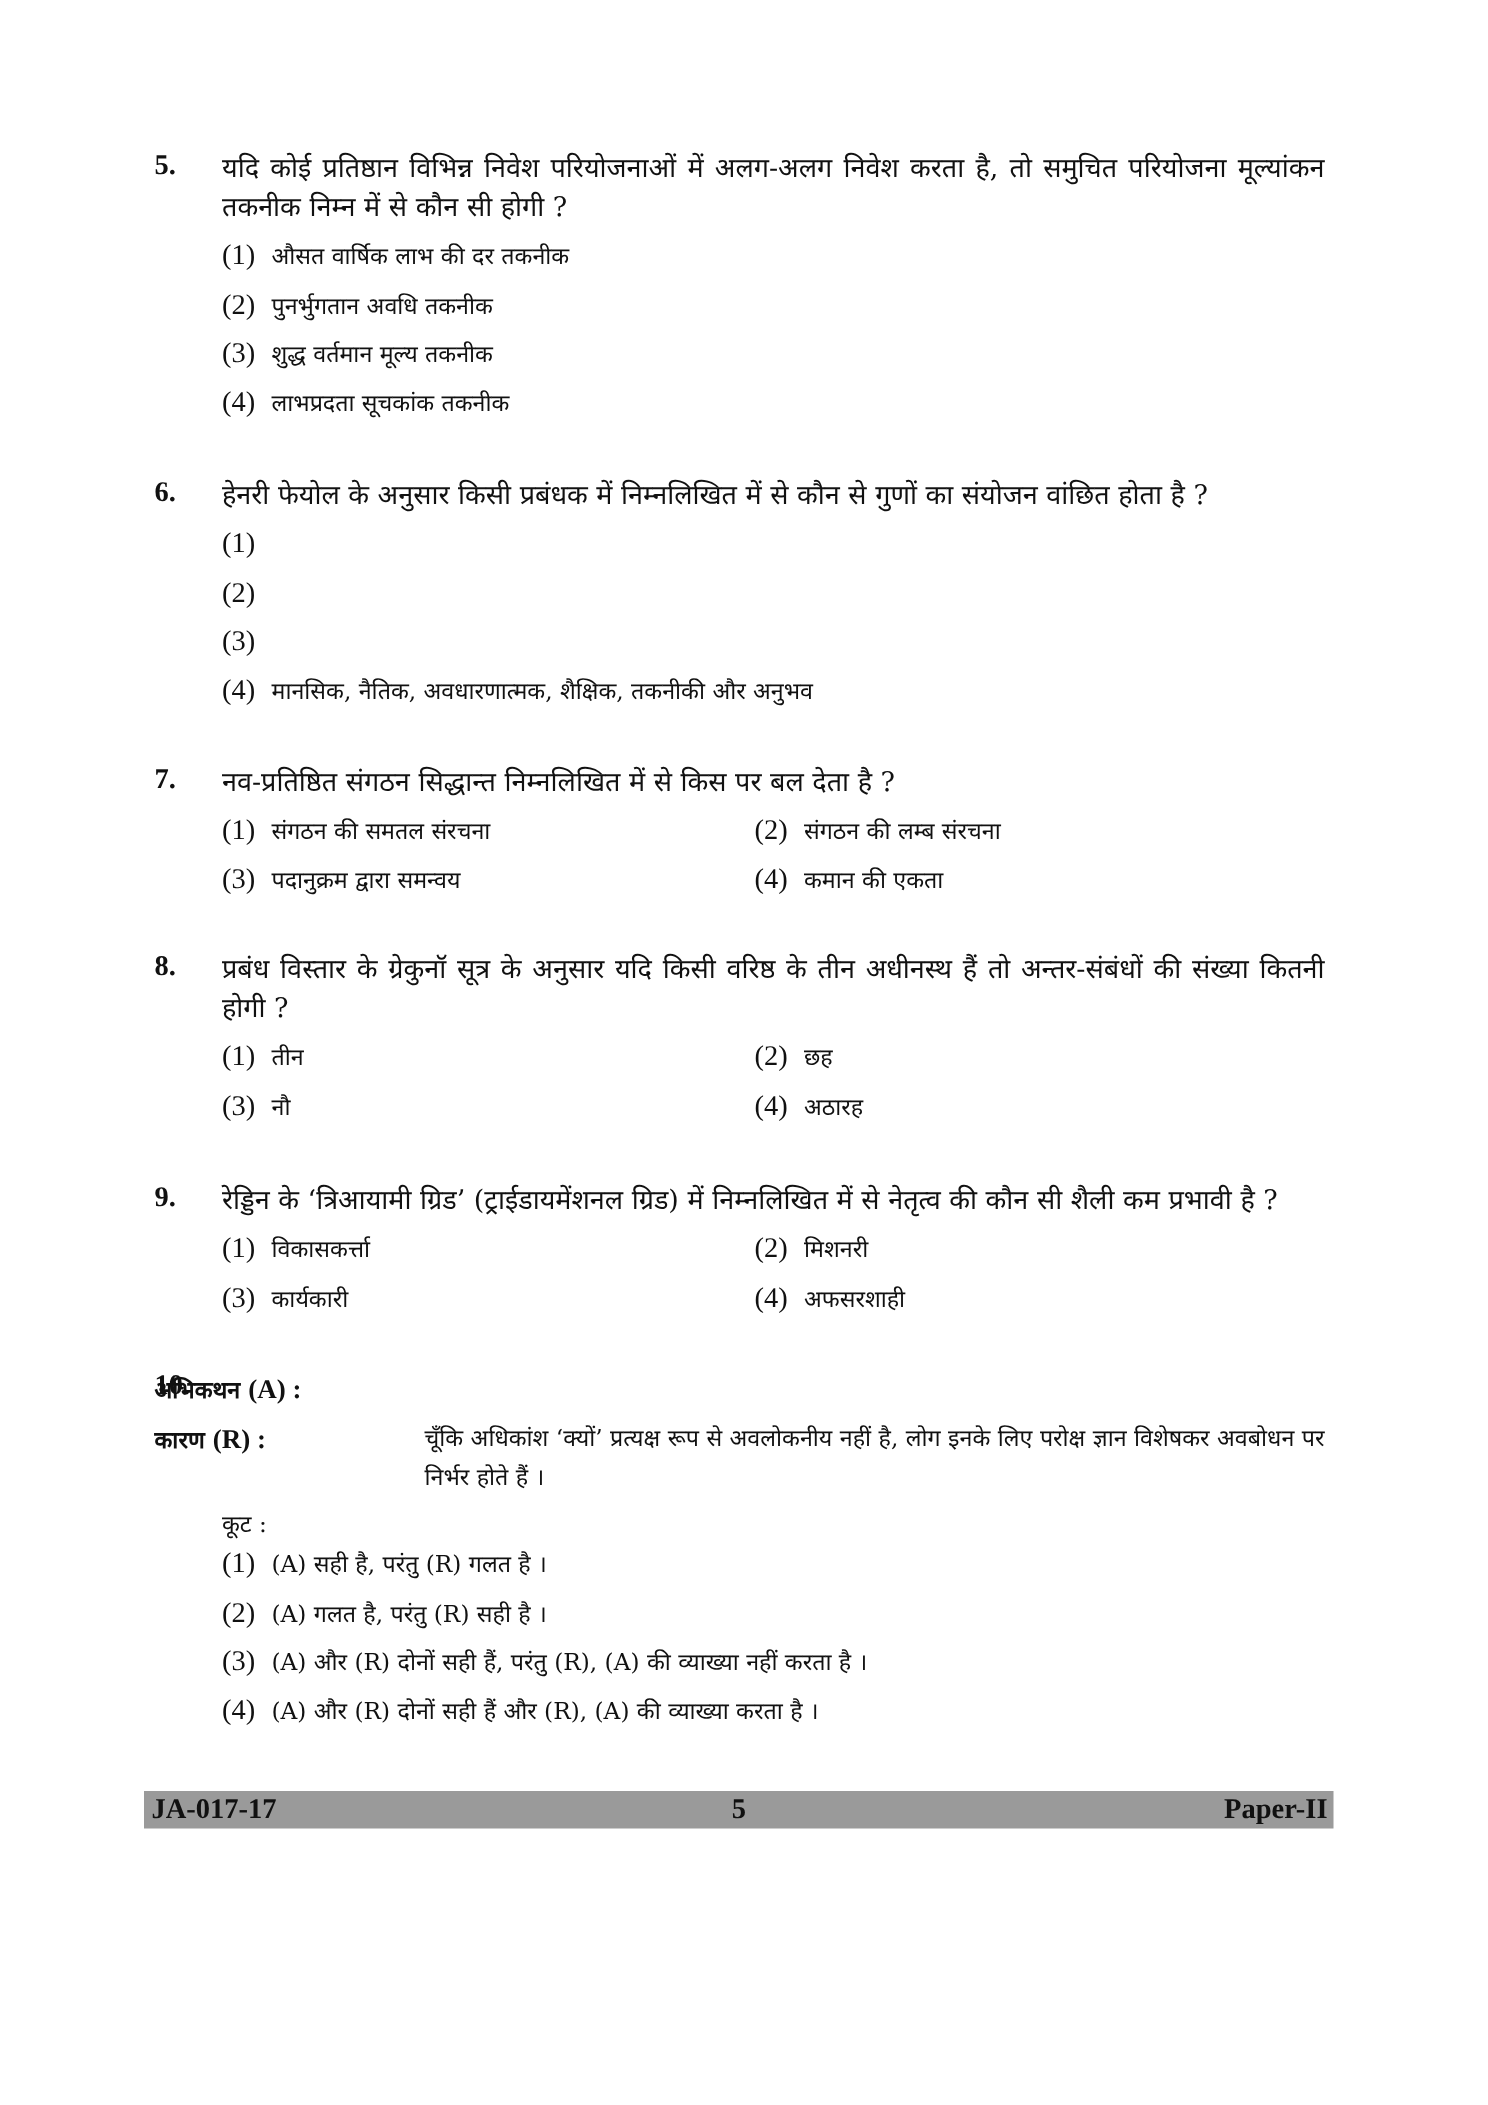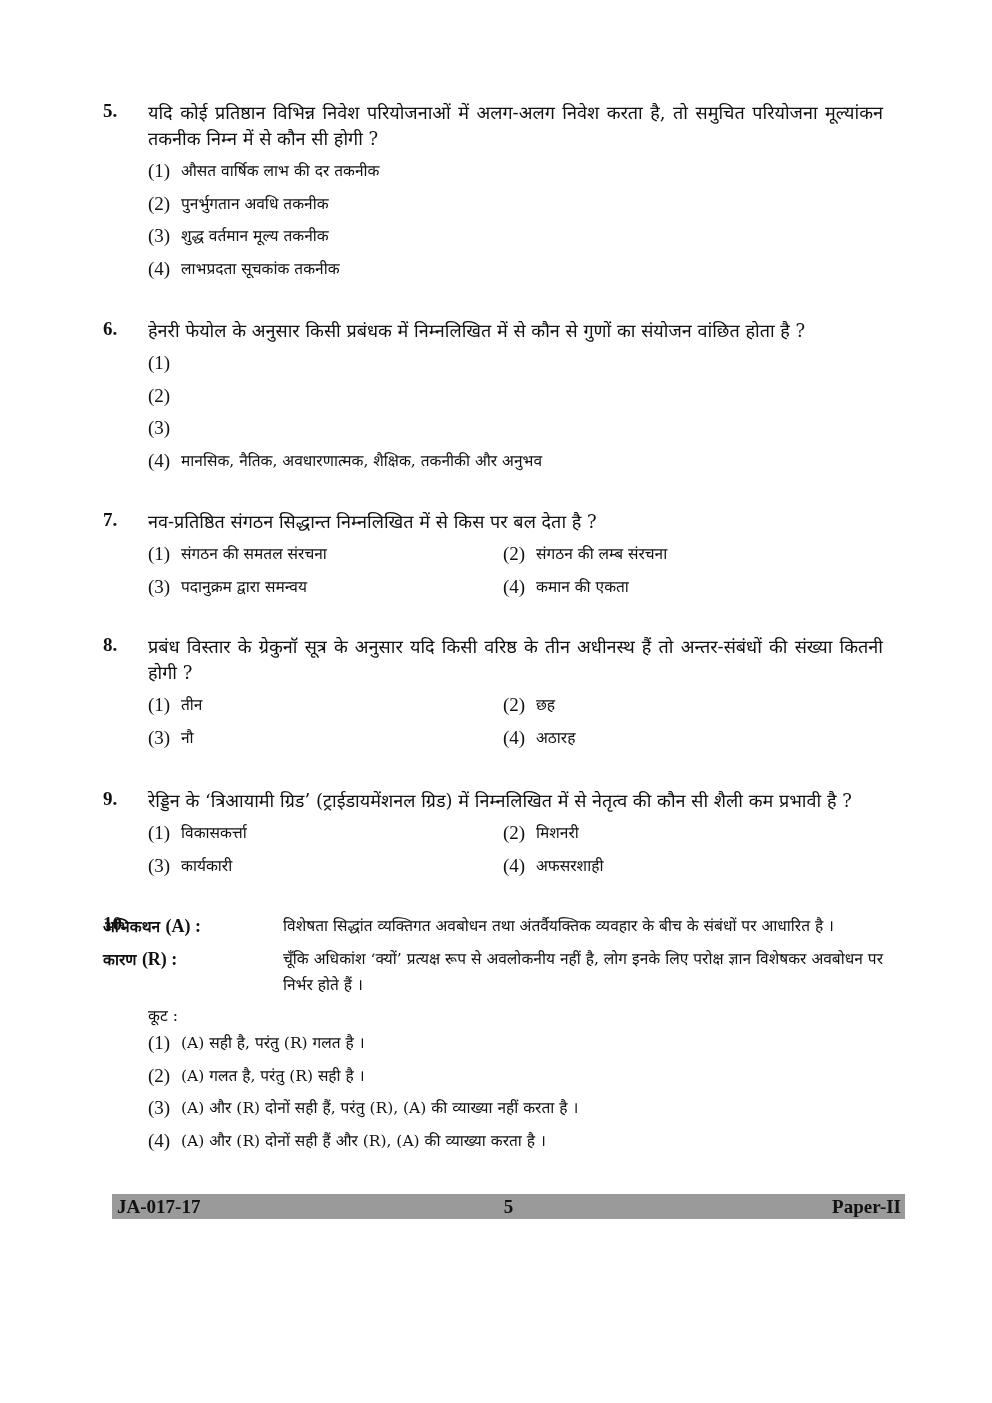--- a/index.html
+++ b/index.html
@@ -11,21 +11,21 @@
     .opts { margin-left:45px; margin-top:6px; }
     .opt { position:relative; height:32.5px; font-size:15.5px; line-height:26px; }
     .opt .on { position:absolute; left:0; top:0; font-family:"Liberation Serif",serif; font-size:19px; }
     .opt .ot { position:absolute; left:33px; top:0; }
     .grid2 { display:grid; grid-template-columns:355px 355px; }
     .ar-row { display:grid; grid-template-columns:135px 600px; font-size:15.5px; line-height:26px; margin-bottom:6px;gap:45px; }
     .ar-label { font-weight:bold; }
     .ar-label .lat { font-family:"Liberation Serif",serif; font-size:18px; }
     .ar-text { text-align:justify; }
     .koot { margin-left:45px; font-weight:normal; font-size:15.5px; margin-top:4px; margin-bottom:4px; }
-    .footer { position:absolute; left:112px; top:1194px; width:793px; height:25px; background:#9a9a9a; font-family:"Liberation Serif",serif; font-weight:bold; font-size:19px; line-height:25px; }
+    .footer { position:absolute; left:96px; top:1194px; width:793px; height:25px; background:#9a9a9a; font-family:"Liberation Serif",serif; font-weight:bold; font-size:19px; line-height:25px; }
     .footer .code { position:absolute; left:5px; }
     .footer .pg { position:absolute; left:0; right:0; text-align:center; }
     .footer .paper { position:absolute; right:4px; }
   </style>
 </head>
 <body>
 
 <div class="page">
 
   <div class="q" style="top:100px;">
@@ -137,21 +137,20 @@
           <span class="on">(4)</span>
           <span class="ot">अफसरशाही</span>
         </div>
     </div>
   </div>
 
   <div class="q" style="top:913px;">
     <div class="qnum">10.</div>
     <div class="ar-row">
       <div class="ar-label"><span>अभिकथन</span> <span class="lat">(A) :</span></div>
-      <div class="ar-text">विशेषता सिद्धांत व्यक्तिगत अवबोधन तथा अंतर्वैयक्तिक व्यवहार के बीच के संबंधों पर आधारित है ।</div>
     </div>
     <div class="ar-row">
       <div class="ar-label"><span>कारण</span> <span class="lat">(R) :</span></div>
       <div class="ar-text">चूँकि अधिकांश ‘क्यों’ प्रत्यक्ष रूप से अवलोकनीय नहीं है, लोग इनके लिए परोक्ष ज्ञान विशेषकर अवबोधन पर निर्भर होते हैं ।</div>
     </div>
     <div class="koot">कूट :</div>
     <div class="opts" style="margin-top:0;">
       <div class="opt">
           <span class="on">(1)</span>
           <span class="ot">(A) सही है, परंतु (R) गलत है ।</span>

